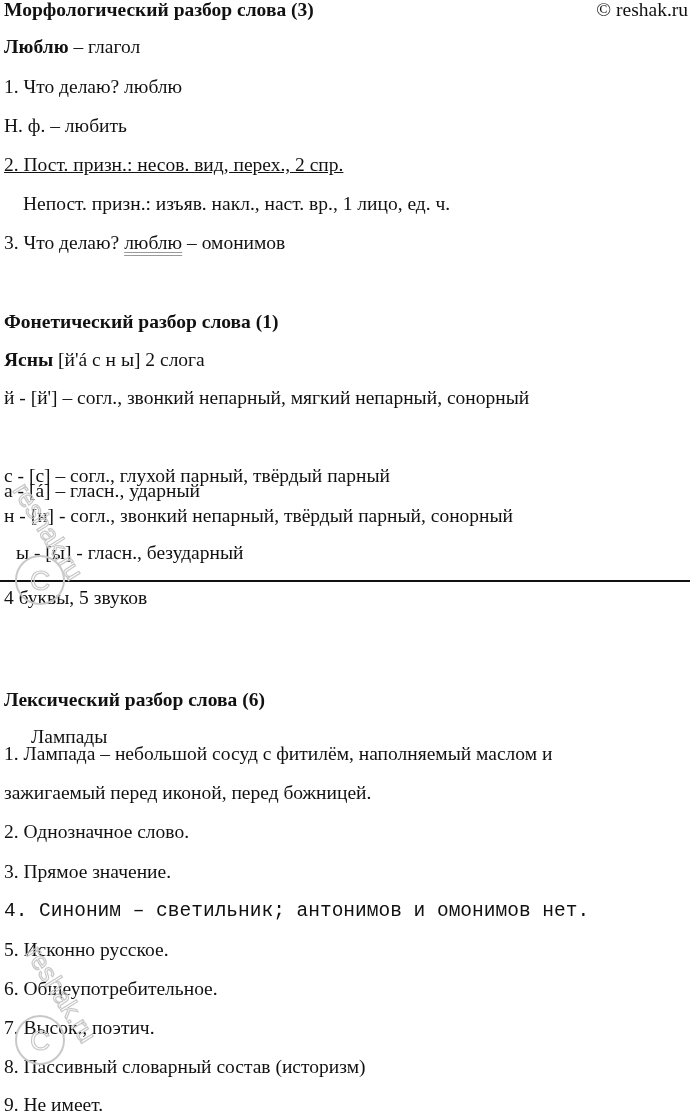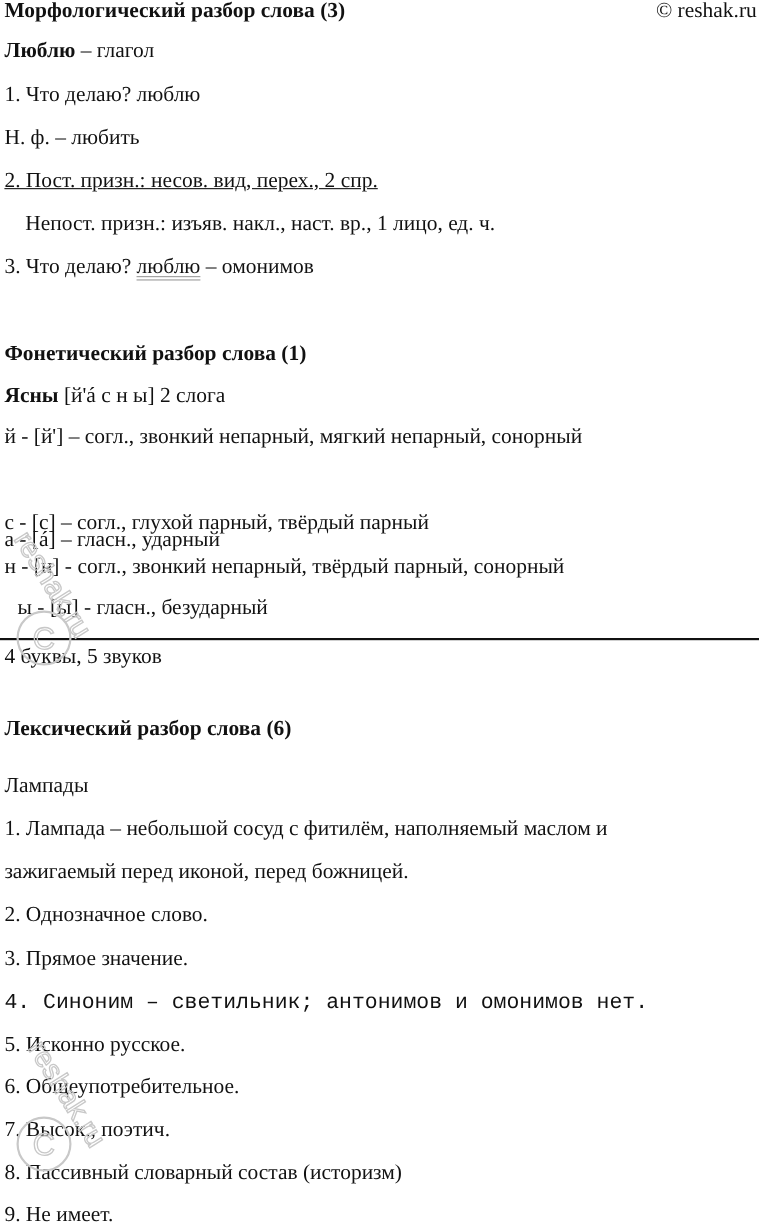--- a/index.html
+++ b/index.html
@@ -76,22 +76,22 @@
   <span class="bold">Ясны</span><span> [й'á с н ы] 2 слога</span>
 </div>
 <div class="line" style="top:386px;">й - [й'] – согл., звонкий непарный, мягкий непарный, сонорный</div>
 <div class="line" style="top:449px;margin-top:30px;">а - [á] – гласн., ударный</div>
 <div class="line" style="top:464px;">с - [с] – согл., глухой парный, твёрдый парный</div>
 <div class="line" style="top:504px;text-align:center;">н - [н] - согл., звонкий непарный, твёрдый парный, сонорный</div>
 <div class="line" style="top:541px;margin-left:12px;">ы - [ы] - гласн., безударный</div>
 <div class="rule"></div>
 <div class="line" style="top:586px;">4 буквы, 5 звуков</div>
 
-<div class="line bold" style="top:651px;">Лексический разбор слова (6)</div>
-<div class="line" style="top:703px;">Лампады</div>
+<div class="line bold" style="top:688px;">Лексический разбор слова (6)</div>
+<div class="line" style="top:725px;margin-left:27px;">Лампады</div>
 <div class="line" style="top:742px;">1. Лампада – небольшой сосуд с фитилём, наполняемый маслом и</div>
 <div class="line" style="top:781px;">зажигаемый перед иконой, перед божницей.</div>
 <div class="line" style="top:820px;">2. Однозначное слово.</div>
 <div class="line" style="top:860px;">3. Прямое значение.</div>
 <div class="line" style="top:899px;font-family:Liberation Mono, monospace;">4. Синоним – светильник; антонимов и омонимов нет.</div>
 <div class="line" style="top:938px;">5. Исконно русское.</div>
 <div class="line" style="top:977px;">6. Общеупотребительное.</div>
 <div class="line" style="top:1016px;">7. Высок., поэтич.</div>
 <div class="line" style="top:1055px;">8. Пассивный словарный состав (историзм)</div>
 <div class="line" style="top:1093px;">9. Не имеет.</div>

